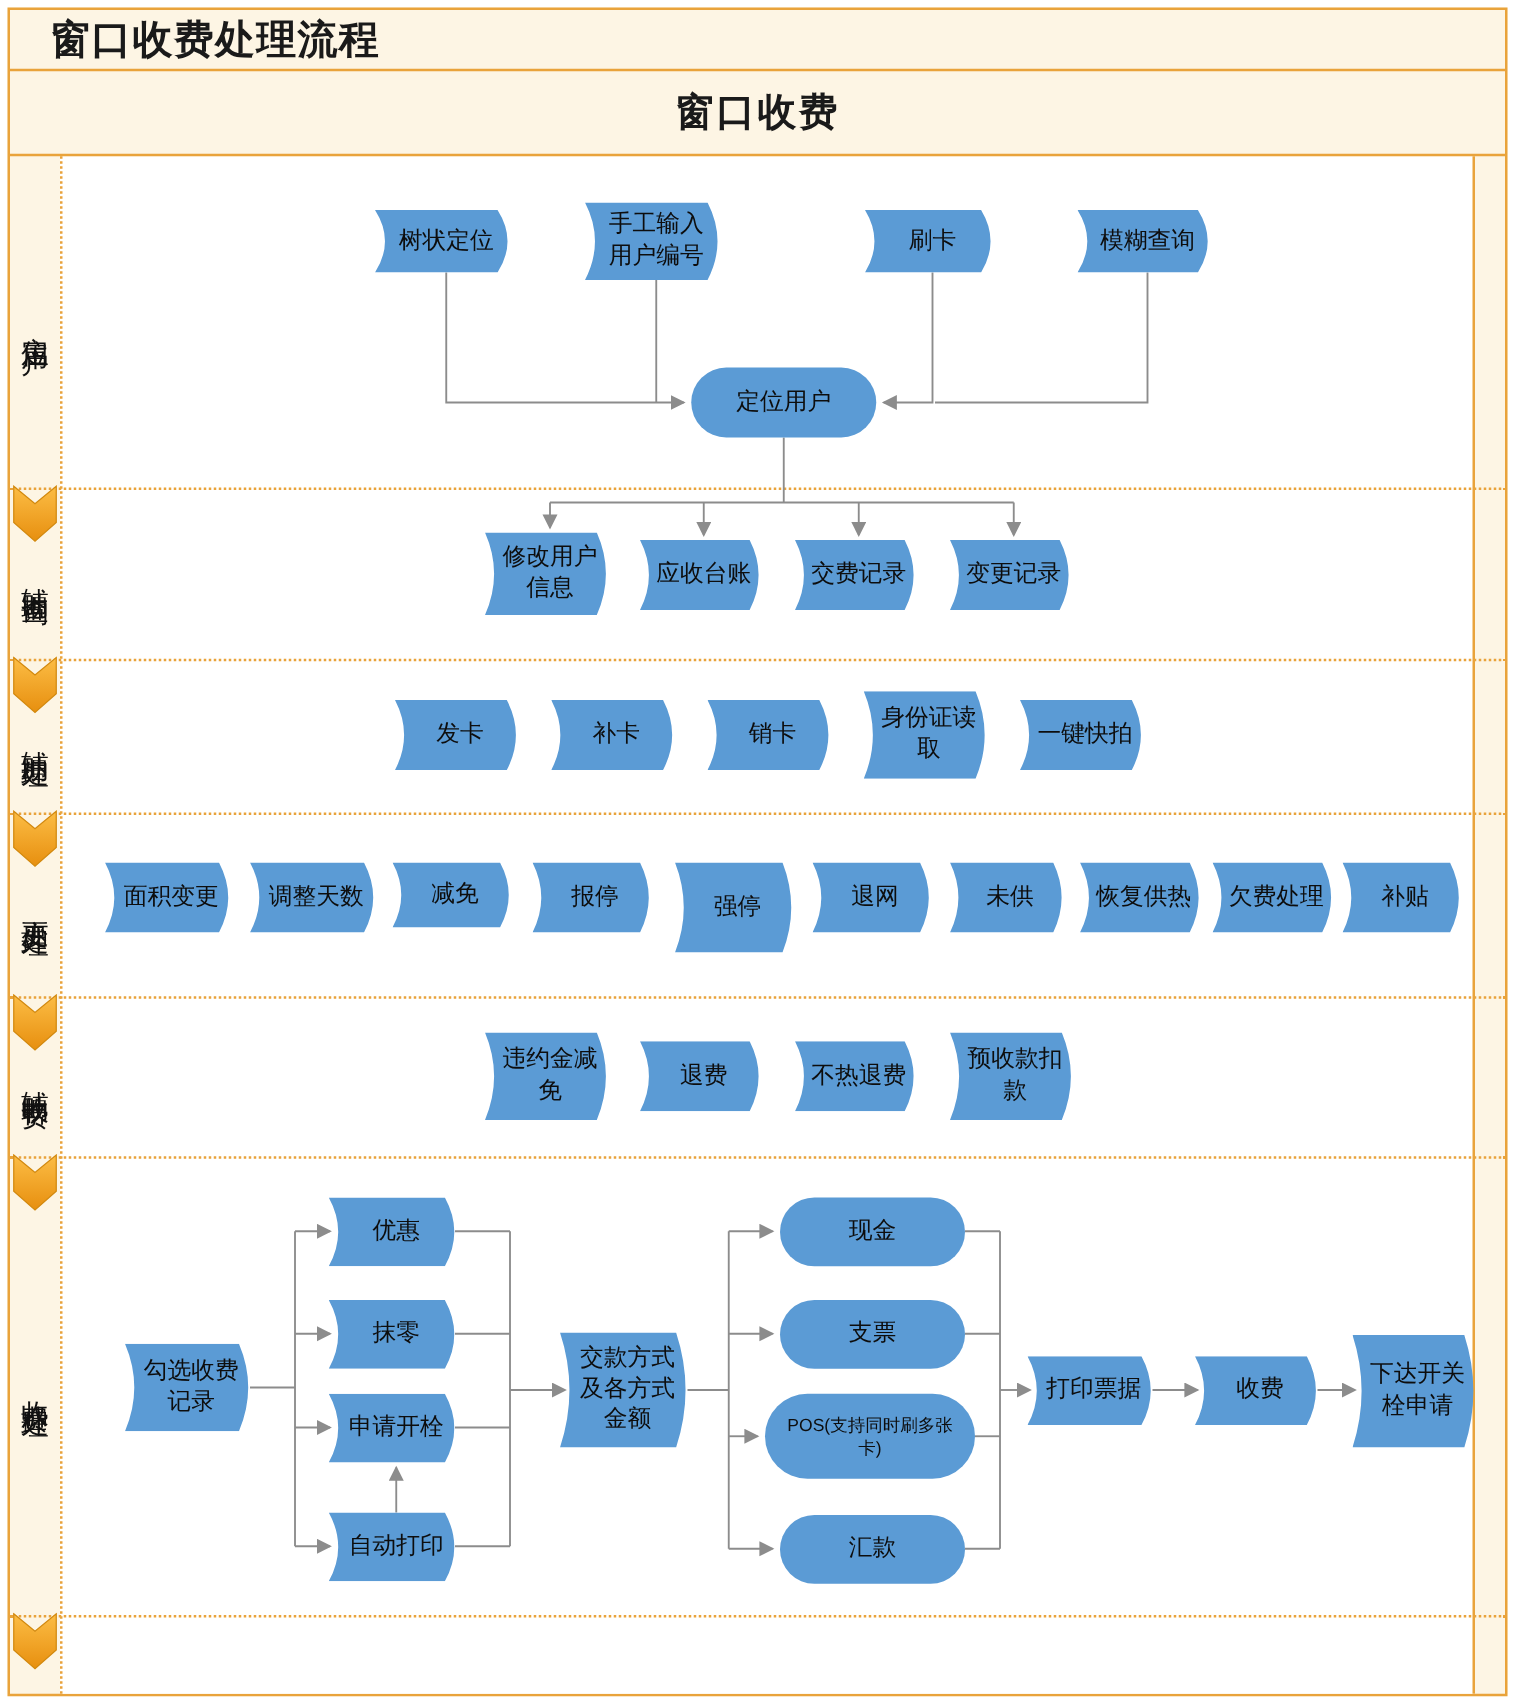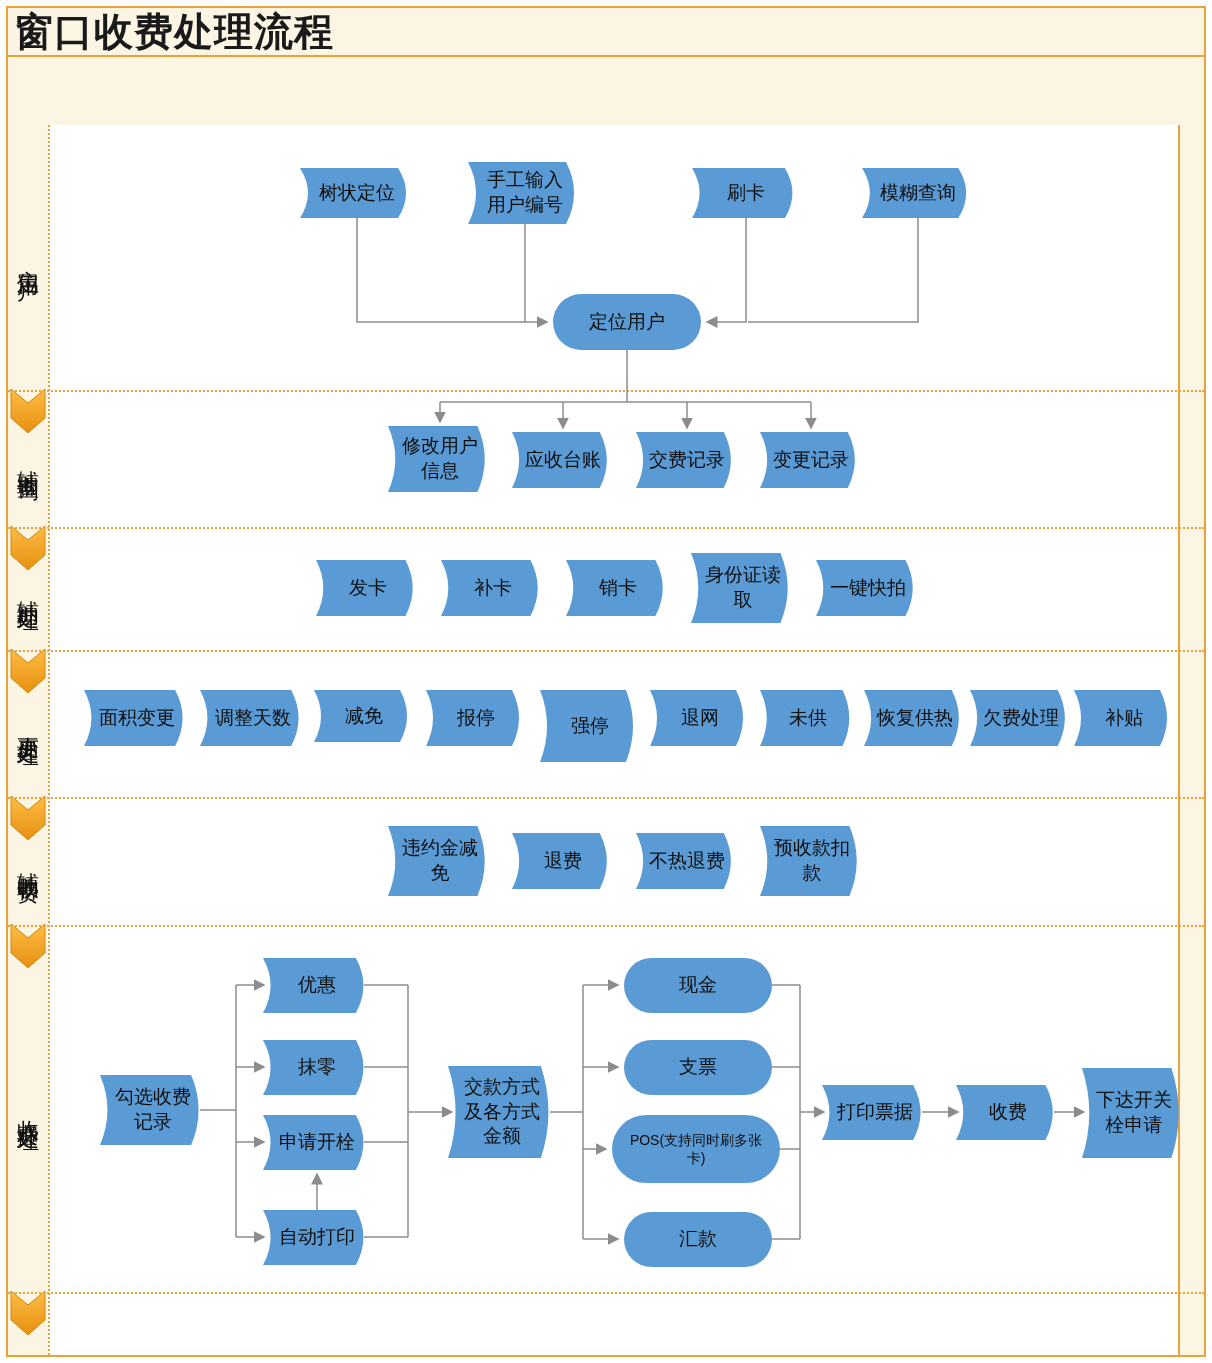--- a/index.html
+++ b/index.html
@@ -7,21 +7,21 @@
     position:relative;width:1212px;height:1363px;background:#ffffff;
     font-family:"Liberation Sans","DejaVu Sans",sans-serif;color:#1a1a1a;overflow:hidden;
   }
   .frame{
     position:absolute;left:6px;top:6px;width:1200px;height:1351px;
     border:2px solid #E9A33B;background:#FDF5E4;box-sizing:border-box;
   }
   .titlebar{
     position:absolute;left:8px;top:8px;width:1196px;height:49px;box-sizing:border-box;
     border-bottom:2px solid #E9A33B;display:flex;align-items:center;
-    padding-left:6px;font-size:39px;font-weight:600;letter-spacing:1px;z-index:2;
+    padding-left:32px;font-size:32px;font-weight:600;letter-spacing:1px;z-index:2;
   }
   .headerbar{
     position:absolute;left:8px;top:57px;width:1196px;height:68px;box-sizing:border-box;
     border-bottom:2px solid #E9A33B;display:flex;align-items:center;justify-content:center;
     font-size:31px;font-weight:600;letter-spacing:2px;z-index:2;
   }
   .content{
     position:absolute;left:48px;top:125px;width:1132px;height:1230px;box-sizing:border-box;
     background:#ffffff;border-left:2px dotted #E9A33B;border-right:2px solid #E9A33B;z-index:1;
   }
@@ -47,20 +47,23 @@
   svg.connectors{position:absolute;left:0;top:0;z-index:5;pointer-events:none;}
 </style>
 </head>
 <body>
 
 <div id="page">
   <div class="frame"></div>
 
   <div class="titlebar">
     <span>窗口收费处理流程</span>
+  </div>
+  <div class="headerbar">
+    <span>窗口收费</span>
   </div>
 
   <div class="content"></div>
 
   <div class="sep" style="top:390px"></div>
   <div class="sep" style="top:527px"></div>
   <div class="sep" style="top:650px"></div>
   <div class="sep" style="top:797px"></div>
   <div class="sep" style="top:925px"></div>
   <div class="sep" style="top:1292px"></div>

